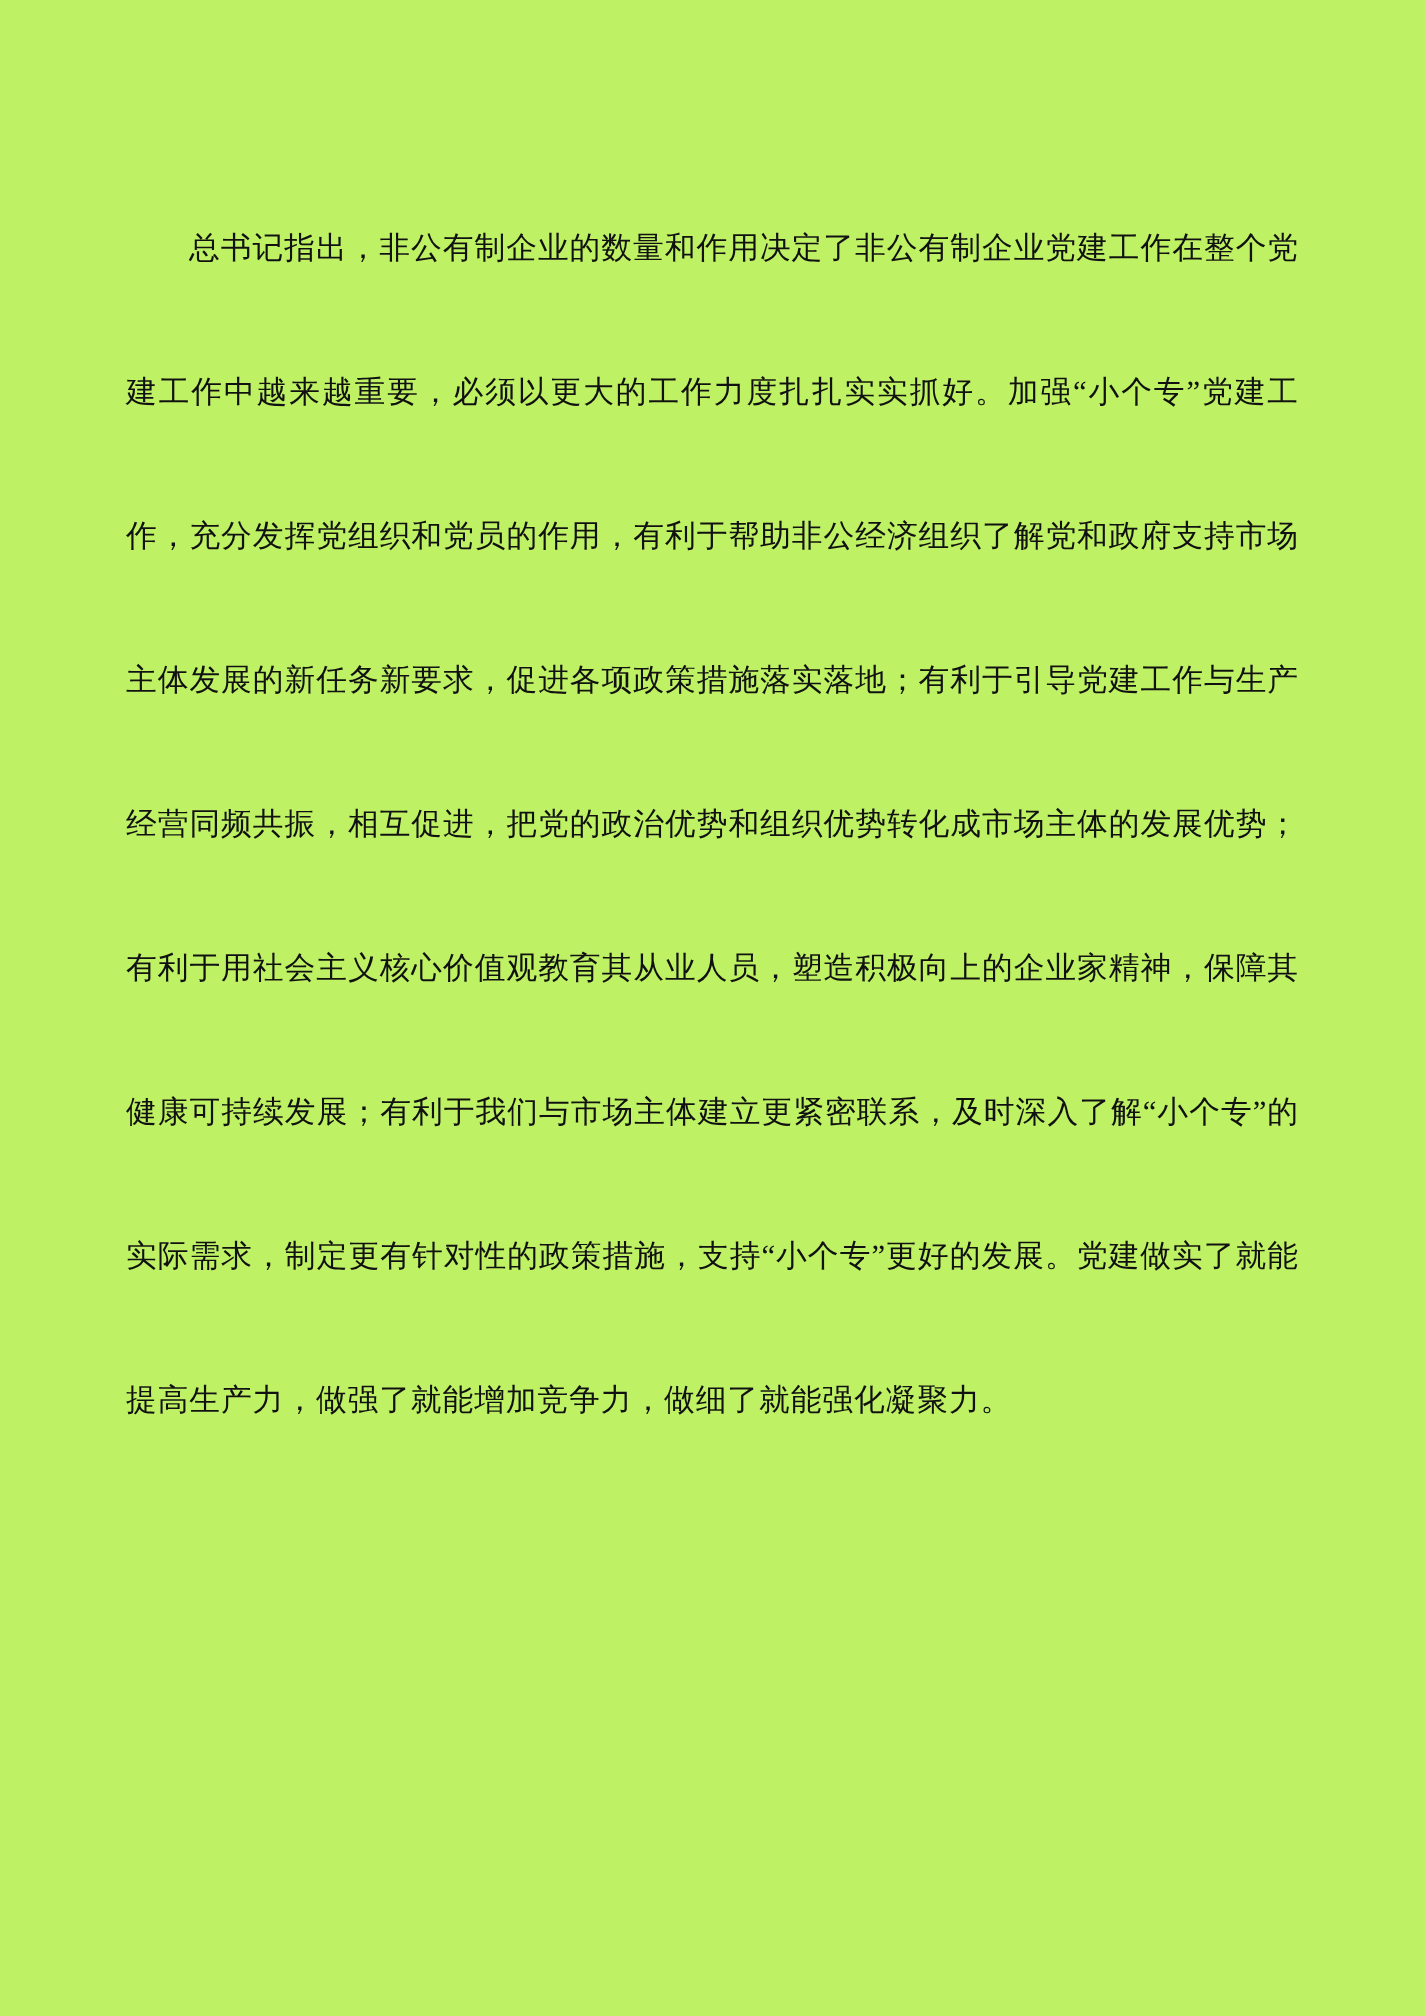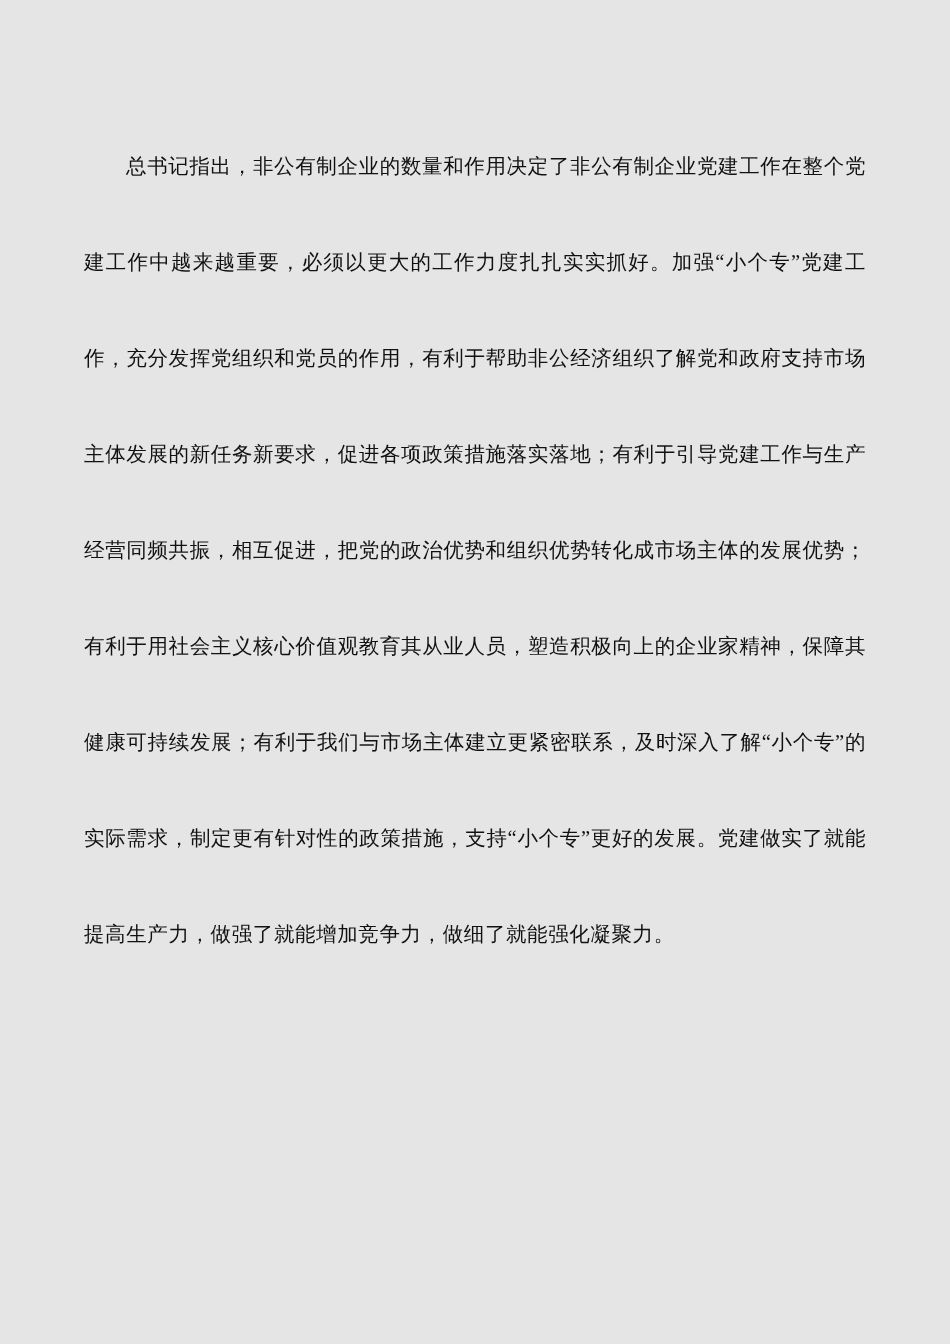--- a/index.html
+++ b/index.html
@@ -12,21 +12,21 @@
     background: #ffffff;
     font-family: "Liberation Serif", "DejaVu Serif", serif;
     color: #000000;
   }
   .page {
     position: relative;
     width: 950px;
     height: 1344px;
     box-sizing: border-box;
     padding: 118px 84px 60px 84px;
-    background: #e5e5e5;
+    background: #bef264;
     overflow: hidden;
   }
   .doc-body {
     font-size: 20.5px;
     line-height: 96px;
     text-align: justify;
     text-justify: inter-ideograph;
     letter-spacing: 0.6px;
     color: #111111;
   }

